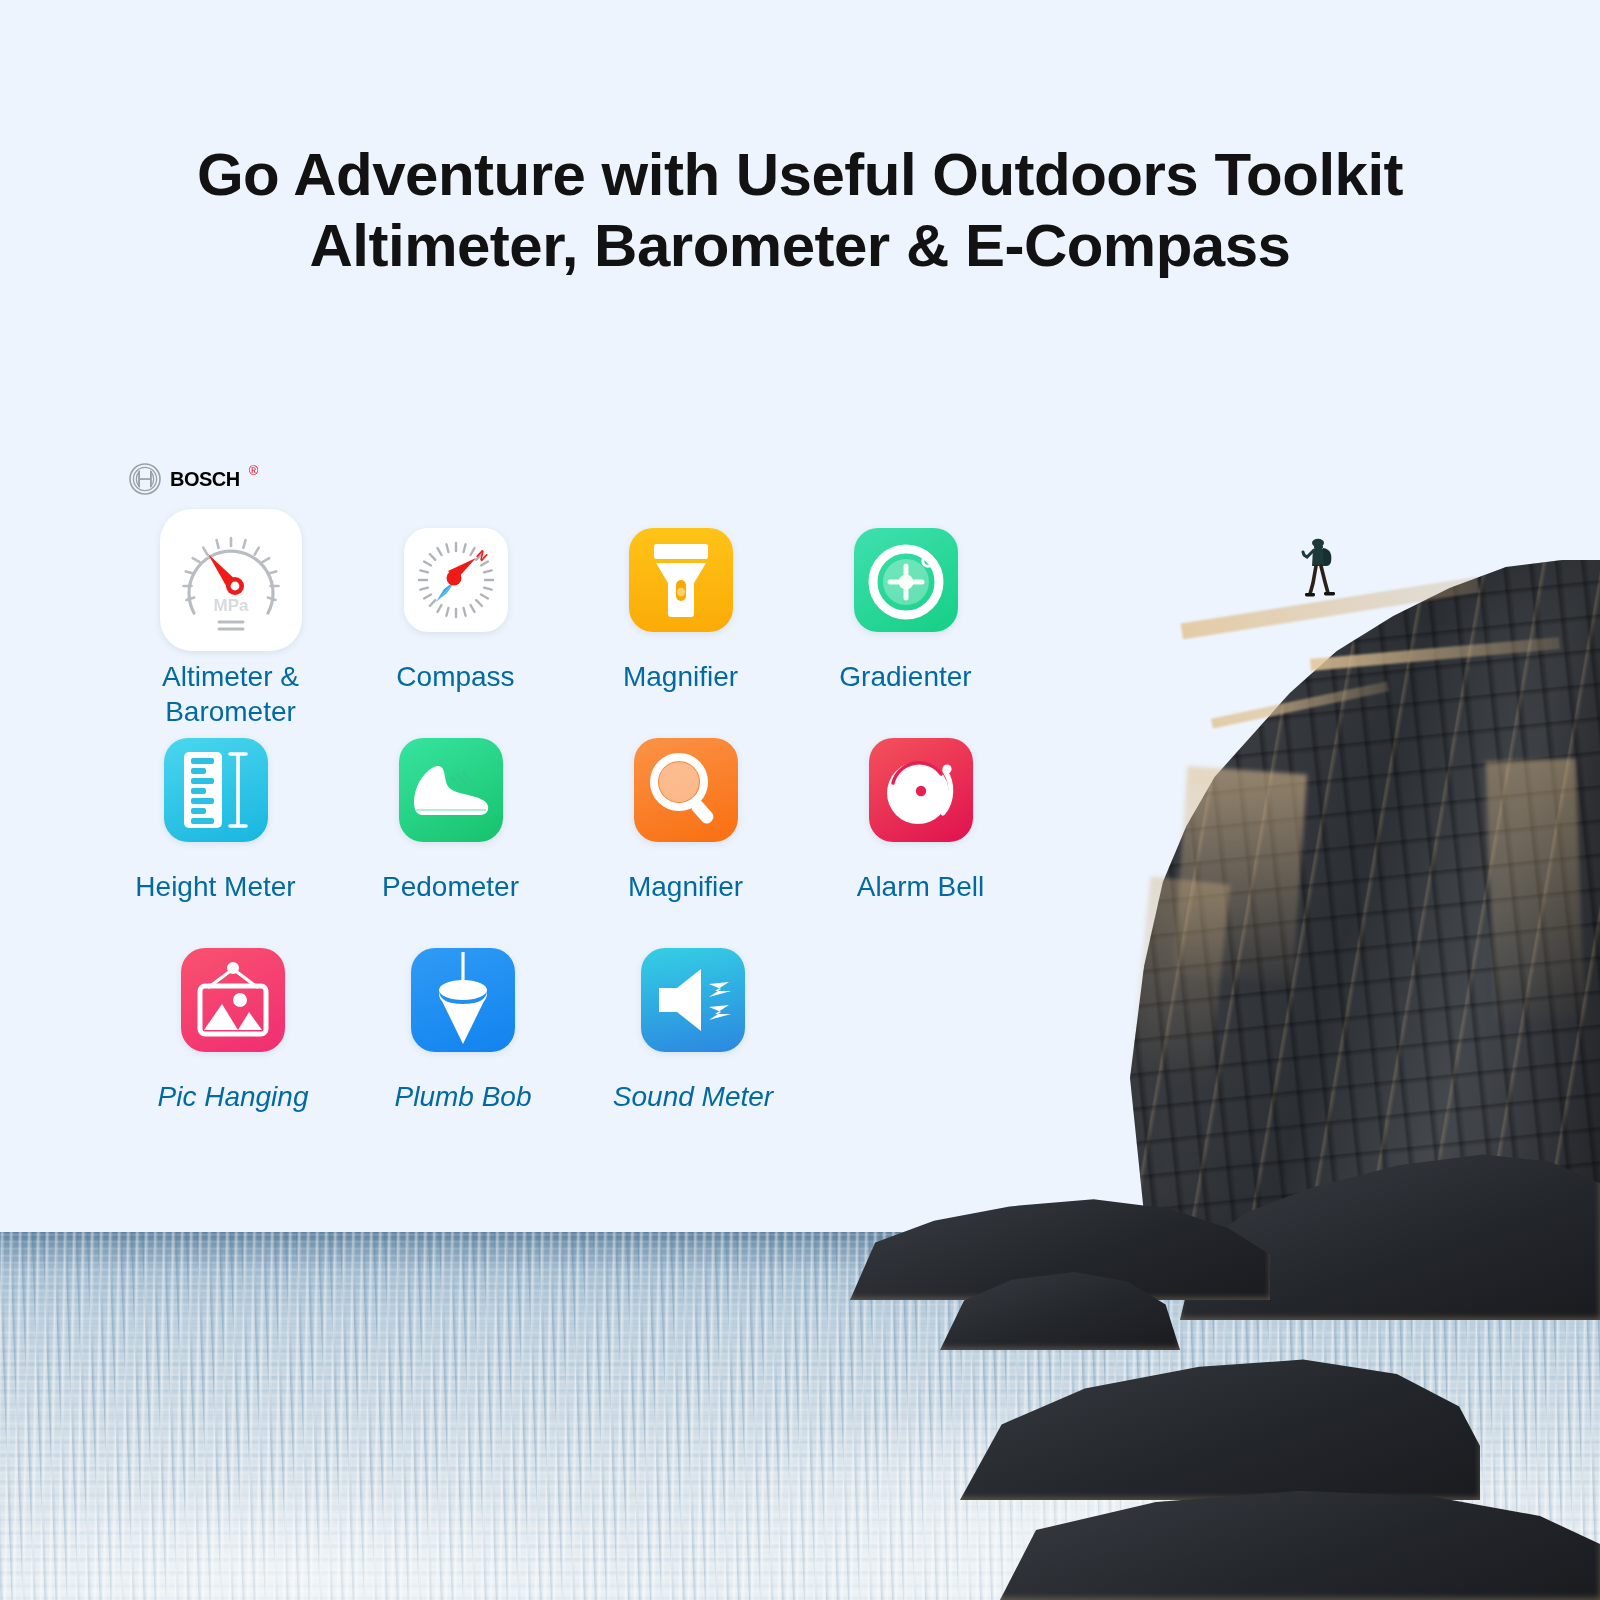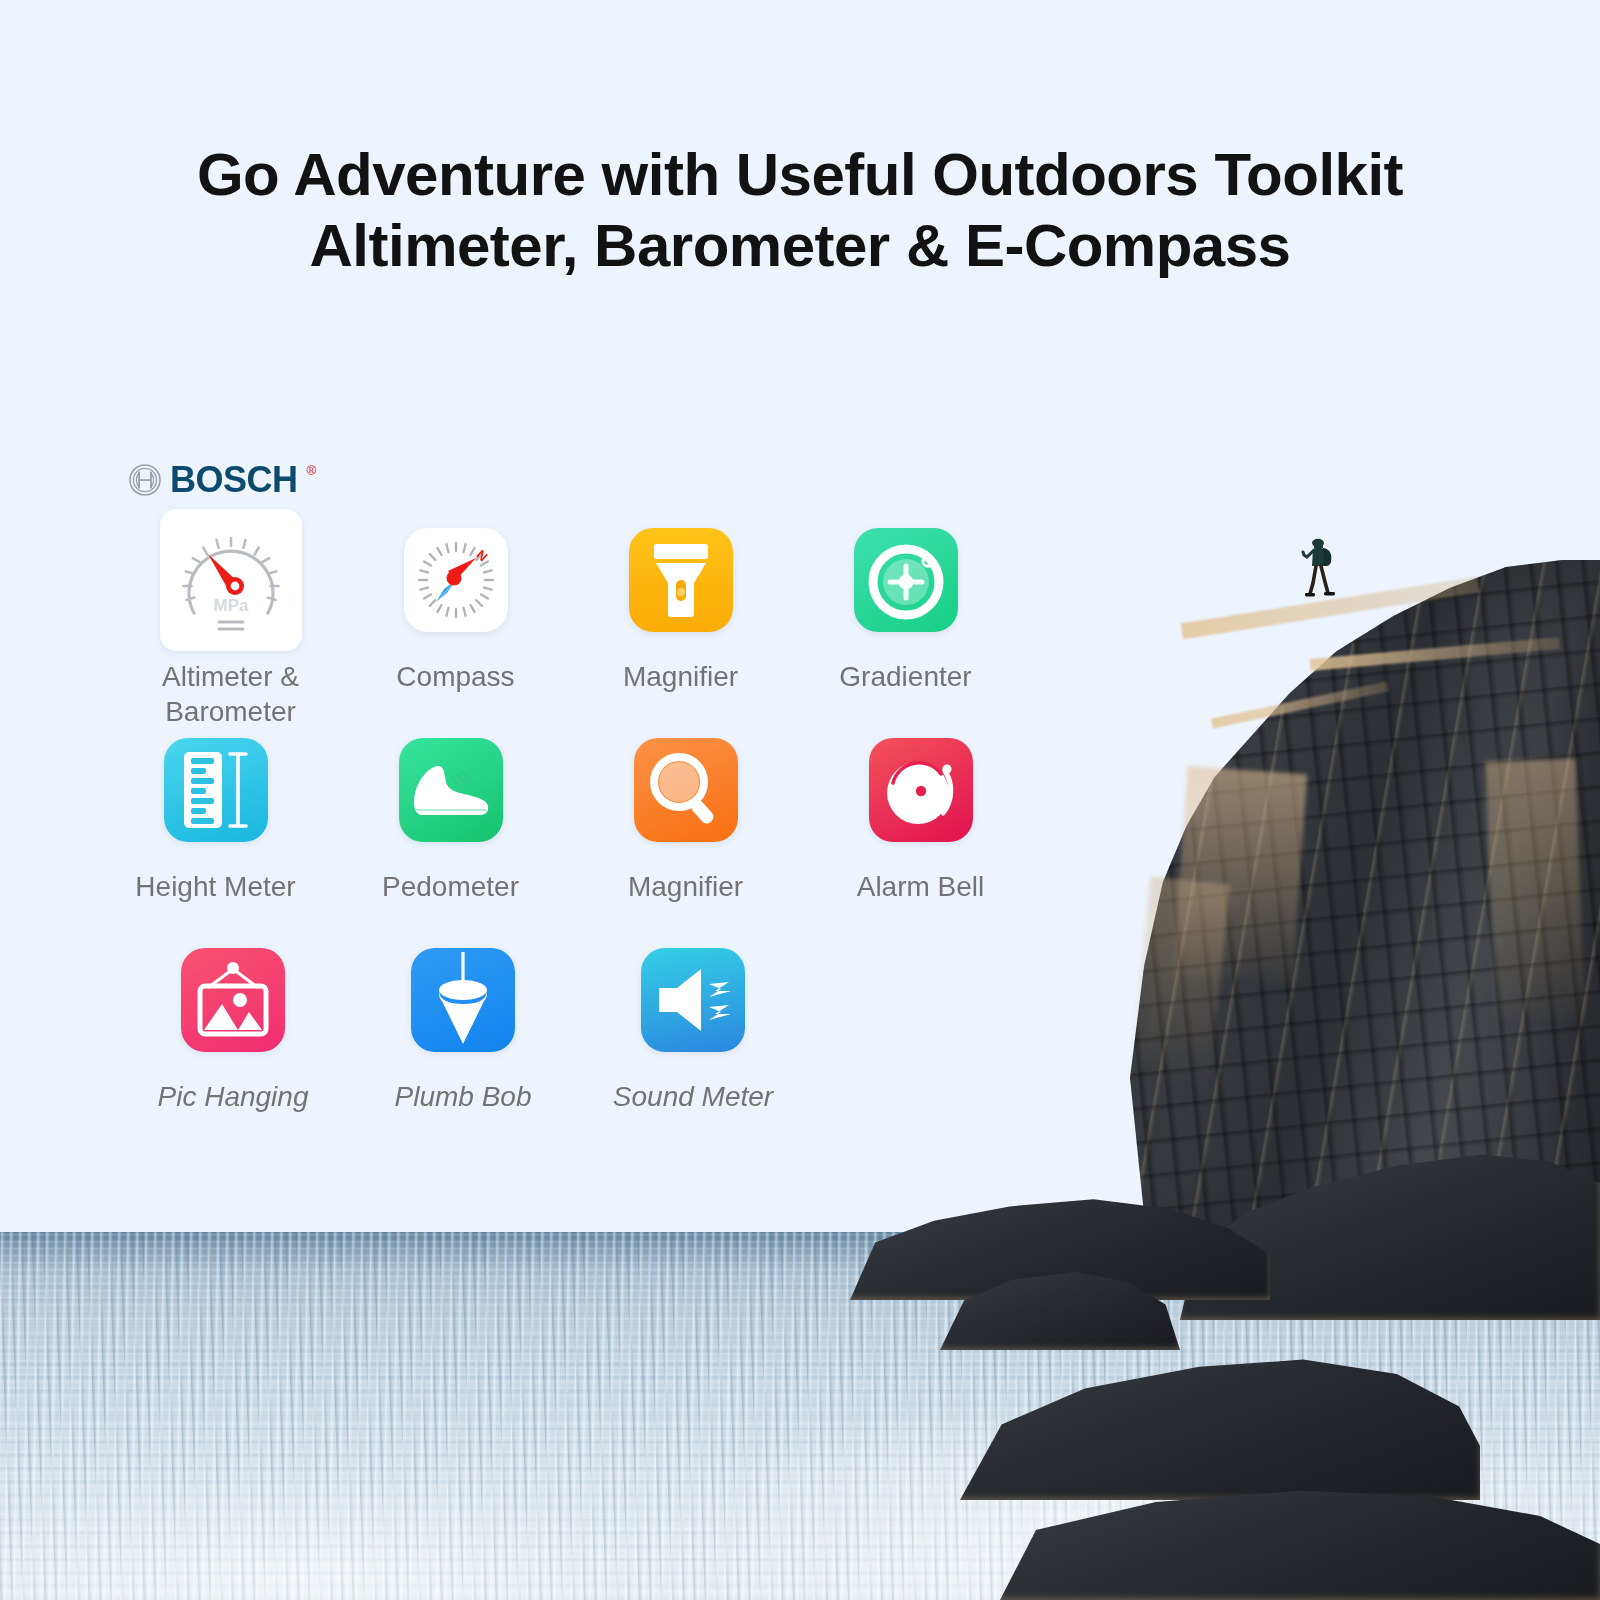--- a/index.html
+++ b/index.html
@@ -164,22 +164,22 @@
     position: absolute;
     left: 128px;
     top: 462px;
     display: flex;
     align-items: center;
     gap: 8px;
   }
   .bosch-word {
     font-family: "Liberation Sans", sans-serif;
     font-weight: bold;
-    font-size: 36px;
-    color: #0c4a6e;
+    font-size: 20px;
+    color: #000000;
     letter-spacing: -0.5px;
     line-height: 1;
   }
   .bosch-reg {
     font-family: "Liberation Sans", sans-serif;
     font-size: 13px;
     color: #e2001a;
     vertical-align: super;
     line-height: 1;
     align-self: flex-start;
@@ -221,28 +221,28 @@
     position: relative;
     overflow: hidden;
     display: flex;
     align-items: center;
     justify-content: center;
     box-shadow: 0 2px 7px rgba(40,70,110,0.10);
   }
   .tile.big {
     width: 142px;
     height: 142px;
-    border-radius: 16px;
+    border-radius: 32px;
   }
   .tile svg { display: block; }
 
   .cell-label {
     font-family: "Liberation Sans", sans-serif;
     font-size: 28px;
-    color: #737373;
+    color: #0369a1;
     text-align: center;
     line-height: 1.25;
     margin-top: 4px;
     white-space: pre-line;
   }
 
   
   .bg-white     { background: #ffffff; }
   .bg-amber     { background: linear-gradient(180deg, #ffc318 0%, #fbab07 100%); }
   .bg-green     { background: linear-gradient(150deg, #3fe0ae 0%, #16cf85 100%); }

